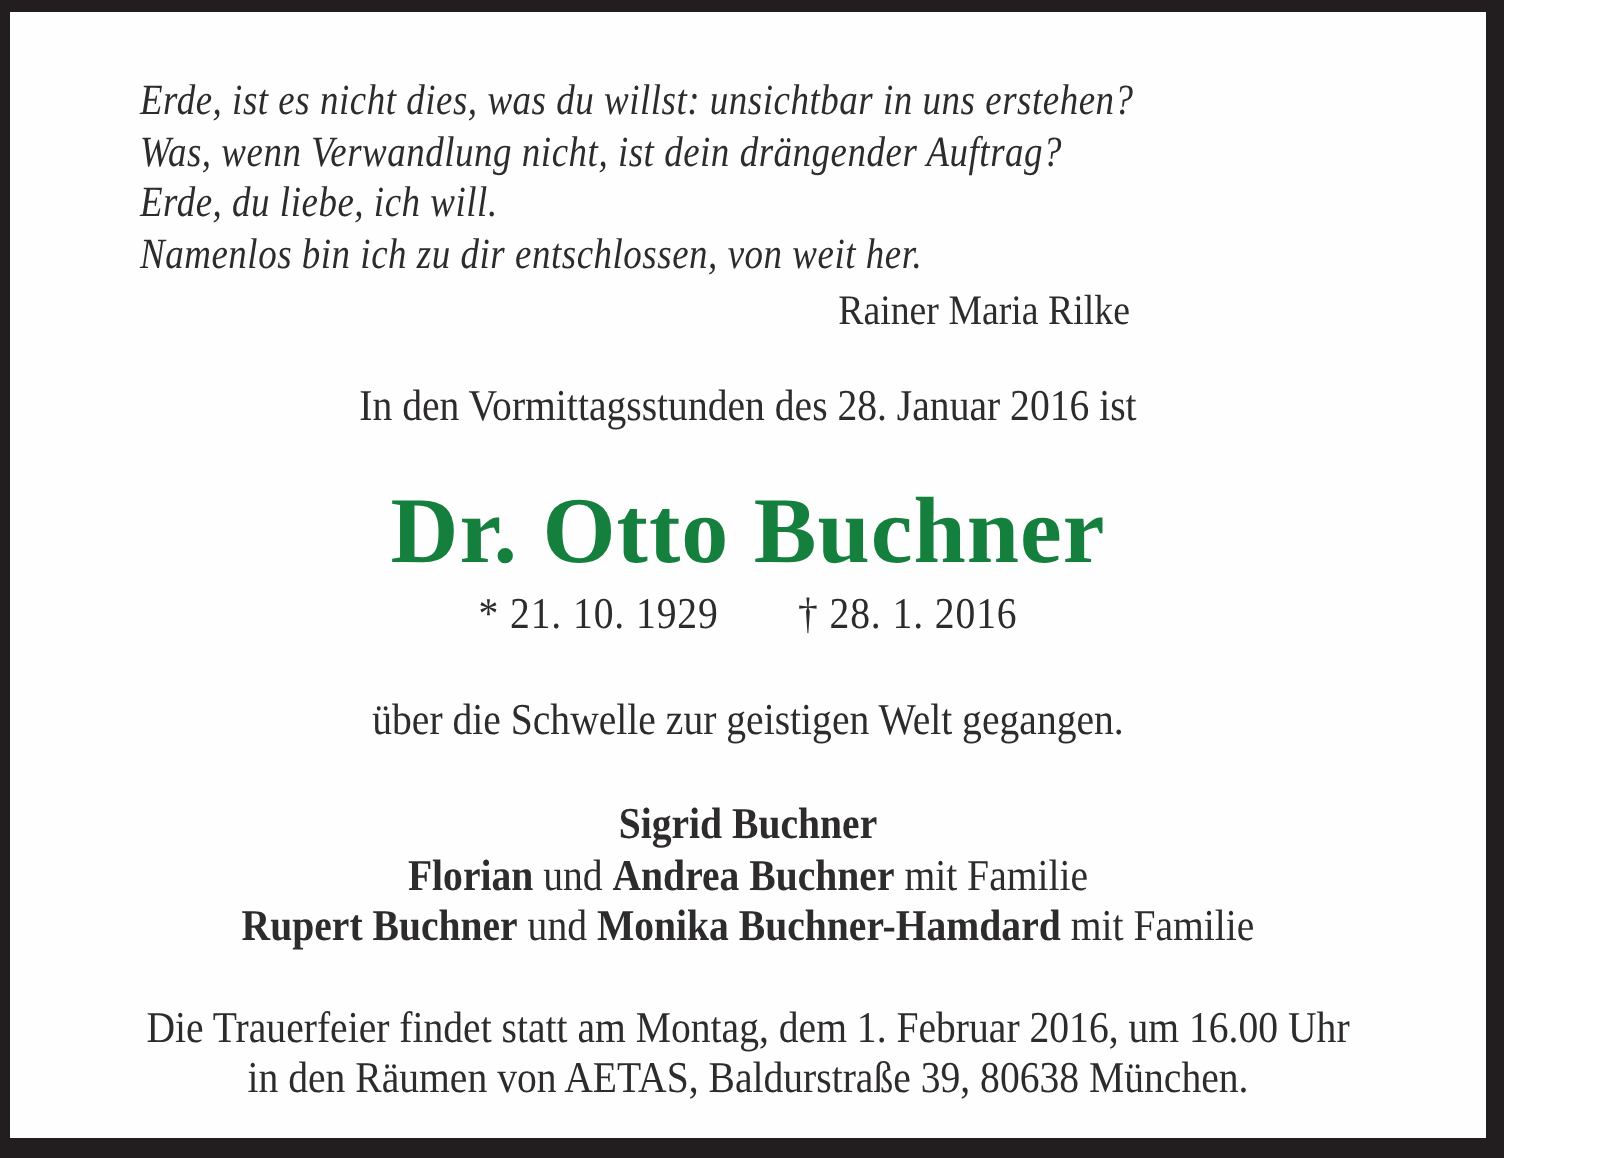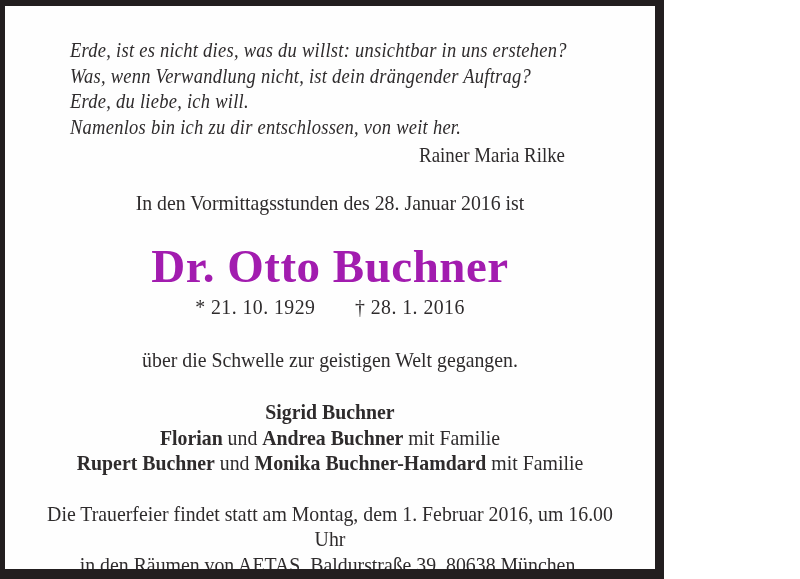--- a/index.html
+++ b/index.html
@@ -6,21 +6,21 @@
     margin: 0;
     padding: 0;
     background: #ffffff;
     width: 800px;
     height: 579px;
     overflow: hidden;
   }
   .frame {
     position: relative;
     box-sizing: border-box;
-    width: 664px;
+    width: 752px;
     height: 579px;
     border-style: solid;
     border-color: #221e1f;
     border-width: 6px 9px 10px 5px; 
     background: #fefefe;
     font-family: "Liberation Serif", serif;
     color: #2e2b2c;
     overflow: hidden;
   }
   
@@ -49,21 +49,21 @@
     font-size: 22px;
     line-height: 26px;
   }
   .name {
     margin: 24px 0 0 0;
     text-align: center;
     font-size: 47px;
     line-height: 52px;
     font-weight: bold;
     letter-spacing: 0.5px;
-    color: #a21caf;
+    color: #15803d;
   }
   .dates {
     margin-top: 2px;
     display: flex;
     justify-content: center;
     gap: 44px;
     font-size: 22px;
     line-height: 26px;
     letter-spacing: 0.5px;
   }

